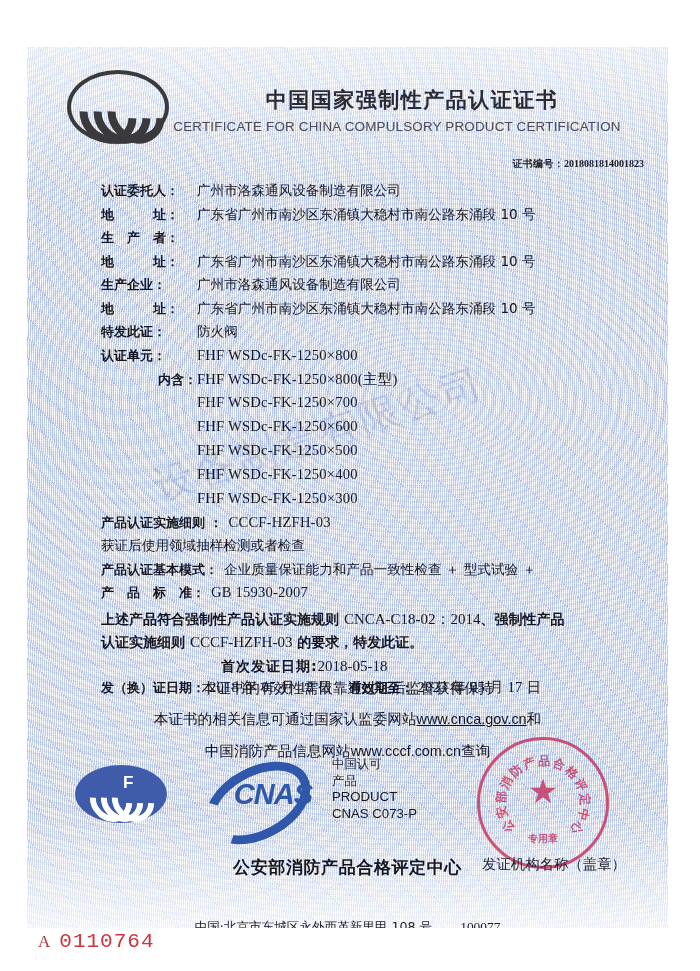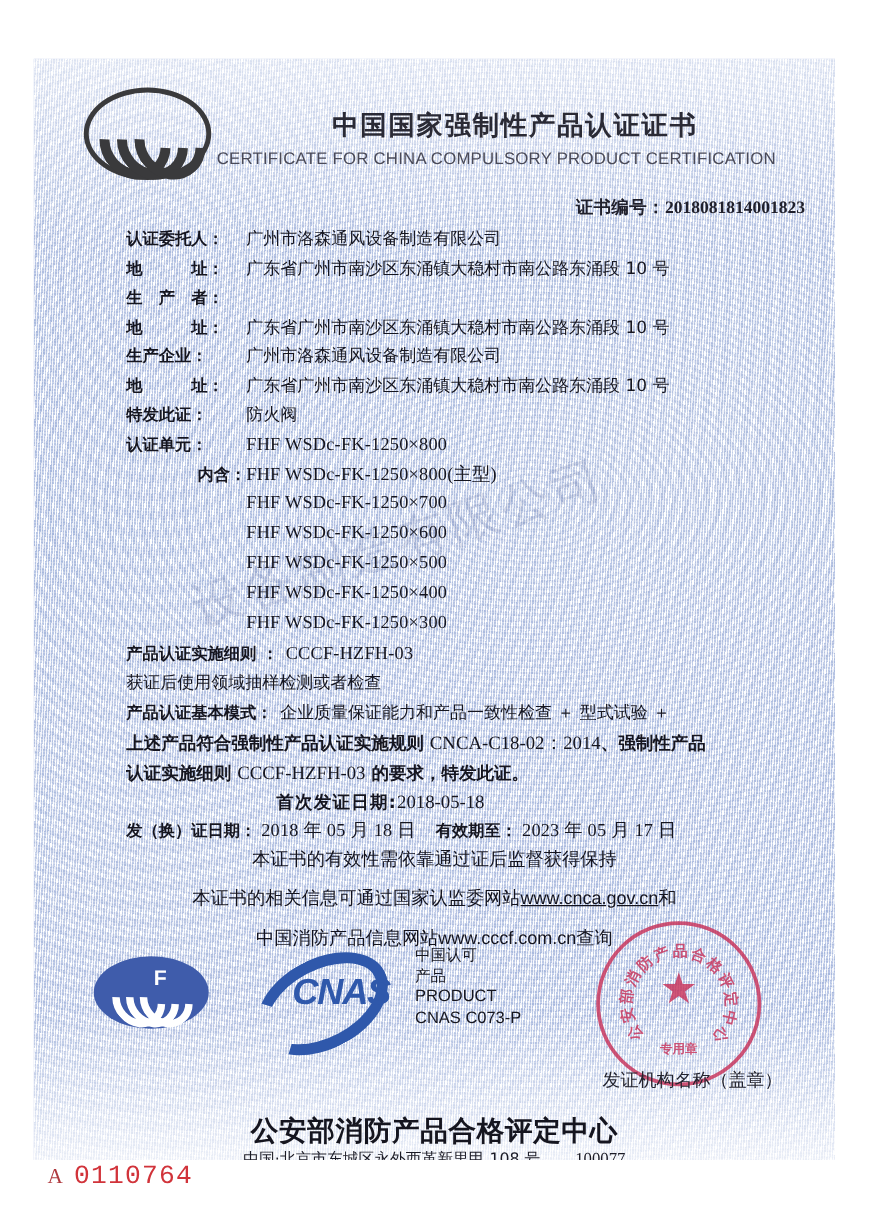--- a/index.html
+++ b/index.html
@@ -148,21 +148,21 @@
     color: #4a4a58;
     letter-spacing: 0.2px;
     font-family: "Liberation Sans", sans-serif;
     white-space: nowrap;
   }
 
   .cert-no {
     position: absolute;
     right: 24px;
     top: 110px;
-    font-size: 14px;
+    font-size: 10px;
     color: #20202c;
     font-weight: bold;
     font-family: "DejaVu Sans", "Liberation Sans", sans-serif;
     letter-spacing: 0.3px;
   }
   .cert-no .num {
     font-family: "Liberation Serif", serif;
     font-weight: bold;
     letter-spacing: 0;
   }
@@ -408,24 +408,24 @@
     font-size: 14.4px;
     color: #23232e;
     white-space: nowrap;
     z-index: 7;
   }
 
   
   .footer-org {
     position: absolute;
     left: 0; right: 0;
-    top: 843px;
+    top: 809px;
     text-align: center;
     font-family: Liberation Serif, serif;
-    font-size: 22px;
+    font-size: 17px;
     font-weight: bold;
     color: #15151f;
     letter-spacing: 0.6px;
   }
   .footer-addr {
     position: absolute;
     left: 0; right: 0;
     top: 872px;
     text-align: center;
     font-family: "DejaVu Sans", "Liberation Sans", sans-serif;
@@ -574,20 +574,24 @@
       </div>
 
       <div class="row">
         <span class="val">获证后使用领域抽样检测或者检查</span>
       </div>
       <div class="row wide">
         <span class="lbl">产品认证基本模式：</span>
         <span class="val">企业质量保证能力和产品一致性检查 ＋ 型式试验 ＋</span>
       </div>
 
+      <div class="row wide">
+        <span class="lbl">产　品　标　准：</span>
+        <span class="val mono">GB 15930-2007</span>
+      </div>
 
       <div class="para">
         <span>上述产品符合强制性产品认证实施规则 </span><span class="lt">CNCA-C18-02：2014</span><span>、强制性产品</span>
       </div>
       <div class="para">
         <span>认证实施细则 </span><span class="lt">CCCF-HZFH-03</span><span> 的要求，特发此证。</span>
       </div>
 
       <div class="para firstissue">
         <span>首次发证日期:</span><span class="d">2018-05-18</span>

